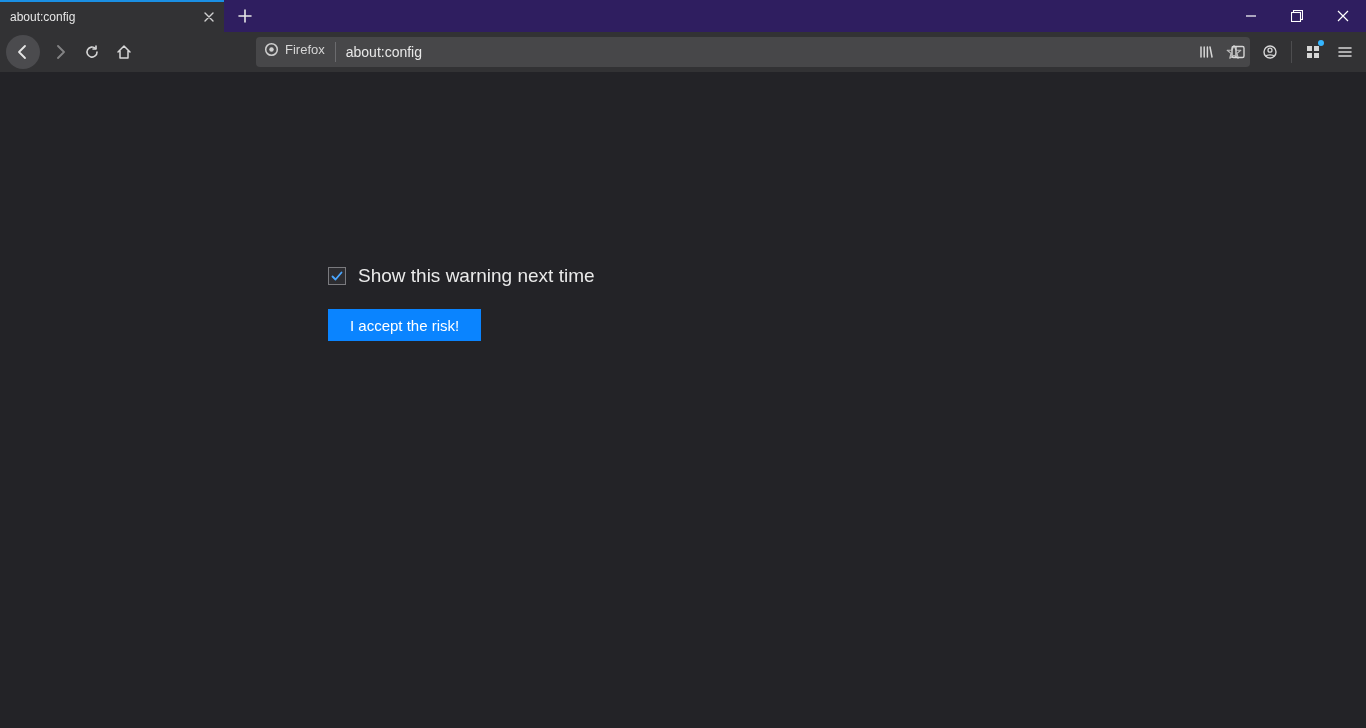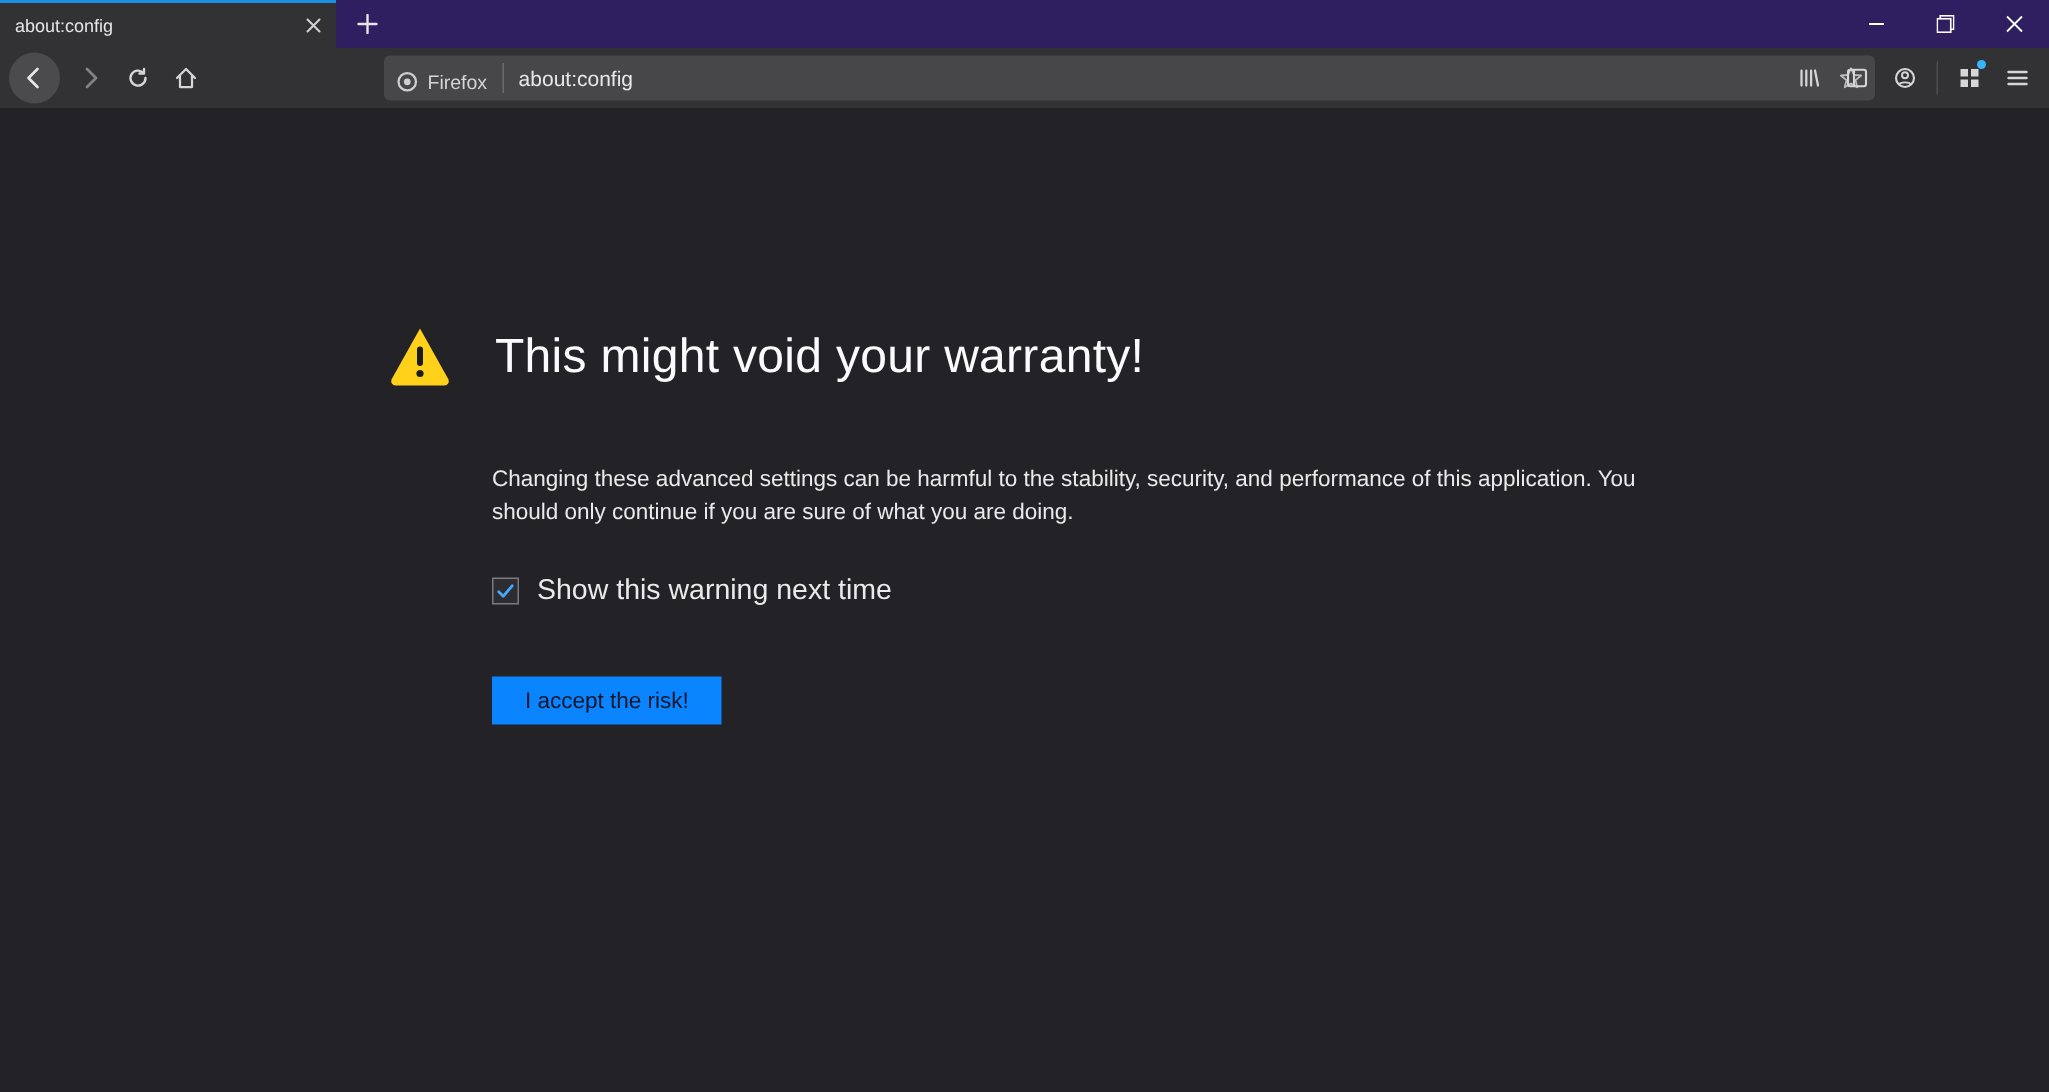--- a/index.html
+++ b/index.html
@@ -92,21 +92,21 @@
     background: #474749;
     border-radius: 4px;
     display: flex;
     align-items: center;
     margin: 0 110px 0 116px;
     padding: 0 8px;
     position: relative;
   }
   .url-identity {
     display: flex;
-    align-items: flex-end;
+    align-items: flex-start;
     gap: 6px;
     padding-right: 10px;
     border-right: 1px solid #6b6b6e;
     height: 20px;
     color: #d6d6d6;
     font-size: 13px;
   }
   .url-text {
     padding-left: 10px;
     color: #e8e8e8;
@@ -189,23 +189,23 @@
     background: #2d2d31;
     display: flex; align-items: center; justify-content: center;
     cursor: pointer;
   }
   .chk svg { display:block; }
   .warn-check-label {
     font-size: 19px;
     color: #eaeaea;
   }
   .accept-btn {
-    margin-top: 46px;
+    margin-top: 22px;
     background: #0a84ff;
-    color: #0f172a;
+    color: #ffffff;
     border: none;
     font-size: 15px;
     padding: 8px 22px;
     cursor: pointer;
     min-width: 150px;
     height: 32px;
   }
 
   svg { display: block; }
 </style>
@@ -323,32 +323,21 @@
     <div class="nav-btn">
       <svg width="16" height="16" viewBox="0 0 16 16">
           <path d="M2 4 H14 M2 8 H14 M2 12 H14" stroke="#d6d6d6" stroke-width="1.6" stroke-linecap="round"></path>
         </svg>
     </div>
   </div>
 </div>
 
 <div class="content">
   <div class="warn-wrap">
-    <div class="warn-header">
-      <span>
-        <svg width="44" height="44" viewBox="0 0 44 44">
-          <path d="M22 4 L41 38 A3 3 0 0 1 38.4 42 L5.6 42 A3 3 0 0 1 3 38 Z" fill="#ffd11a"></path>
-          <rect x="20" y="16" width="4" height="13" rx="2" fill="#1b1b1b"></rect>
-          <circle cx="22" cy="34" r="2.4" fill="#1b1b1b"></circle>
-        </svg>
-      </span>
-      <h1 class="warn-title">This might void your warranty!</h1>
-    </div>
     <div class="warn-body">
-      <p class="warn-text">Changing these advanced settings can be harmful to the stability, security, and performance of this application. You should only continue if you are sure of what you are doing.</p>
       <div class="warn-check-row">
         <span class="chk">
           <svg width="14" height="14" viewBox="0 0 14 14">
               <path d="M2.5 7.5 L5.5 10.5 L11.5 3.5" fill="none" stroke="#4aa6ff" stroke-width="1.8" stroke-linecap="round" stroke-linejoin="round"></path>
             </svg>
         </span>
         <span class="warn-check-label">Show this warning next time</span>
       </div>
       <button class="accept-btn">I accept the risk!</button>
     </div>

